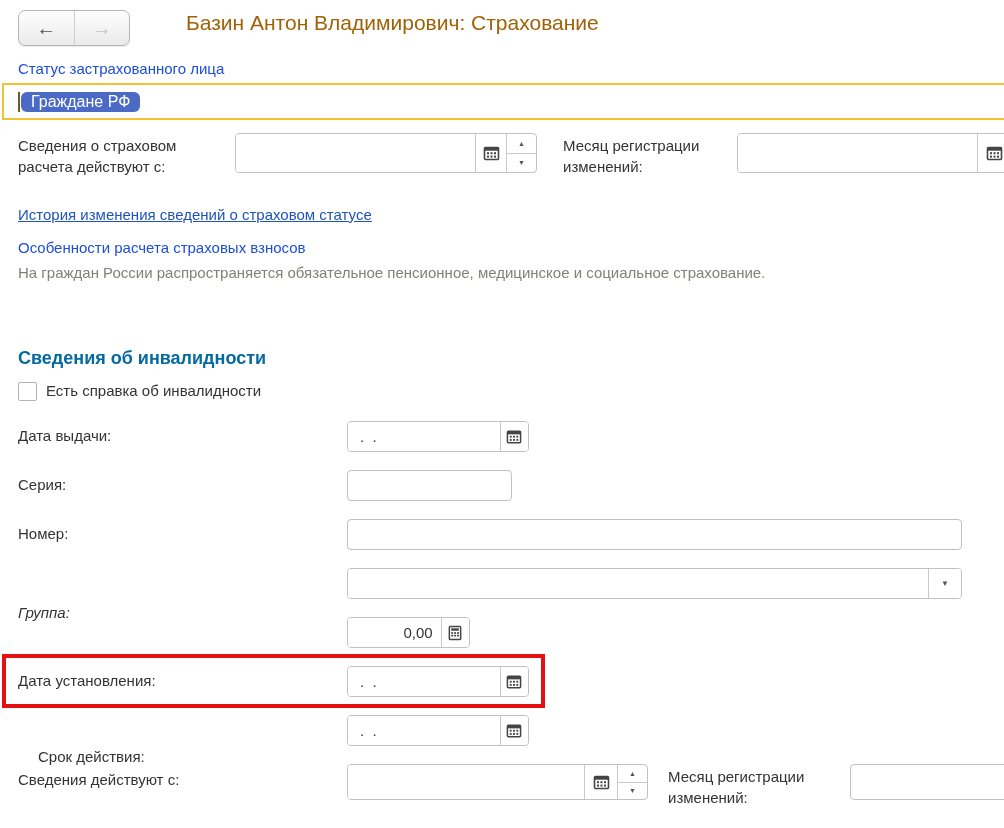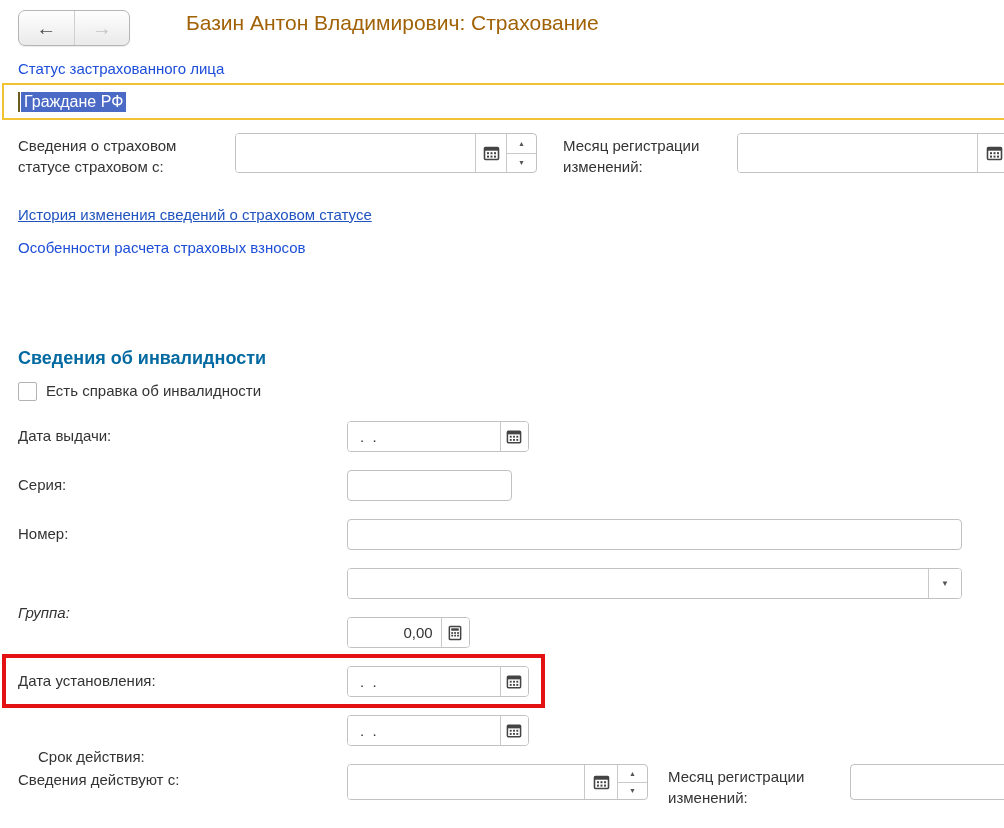--- a/index.html
+++ b/index.html
@@ -16,21 +16,21 @@
   .nav-btn.fwd{color:#c3c3c3;border-left:1px solid #cfcfcf;}
 
   .page-title{position:absolute;left:186px;top:11px;font-size:21px;color:#a16207;white-space:nowrap;}
 
   
   .green-label{color:#1d4ed8;font-size:15px;}
   .status-label{position:absolute;left:18px;top:60px;}
   .status-field{position:absolute;left:2px;top:83px;width:1010px;height:37px;
     border:2px solid #f1c232;background:#fff;display:flex;align-items:center;padding-left:14px;box-sizing:border-box;}
   .caret{width:2px;height:20px;background:#6b5c22;margin-right:1px;}
-  .sel-text{background:#4b6ac6;color:#fff;font-size:16px;padding:1px 3px;white-space:nowrap;}
+  .sel-text{background:#4b6ac6;color:#fff;font-size:16px;padding:1px 10px;white-space:nowrap;border-radius:6px;}
 
   
   .lbl{font-size:15px;color:#333;position:absolute;white-space:nowrap;}
   .lbl2{font-size:15px;color:#333;position:absolute;line-height:21px;white-space:normal;}
   .fgroup{position:absolute;display:flex;align-items:stretch;border:1px solid #c1c1c2;
     border-radius:4px;background:#fff;overflow:hidden;box-sizing:border-box;}
   .fg-input{border:none;outline:none;padding:0 8px;font-family:"Liberation Sans",sans-serif;
     font-size:15px;color:#333;min-width:0;background:#fff;}
   .fg-btn{border-left:1px solid #c9c9c9;background:#fff;display:flex;align-items:center;
     justify-content:center;cursor:pointer;}
@@ -75,21 +75,21 @@
     </div>
   </div>
   <div class="page-title">Базин Антон Владимирович: Страхование</div>
 
   <div class="green-label status-label">Статус застрахованного лица</div>
   <div class="status-field">
     <span class="caret"></span>
     <span class="sel-text">Граждане РФ</span>
   </div>
 
-  <div class="lbl2" style="left:18px;top:135px;width:185px;">Сведения о страховом статусе страховом с:</div>
+  <div class="lbl2" style="left:18px;top:135px;width:185px;">Сведения о страховом расчета действуют с:</div>
   <div class="fgroup" style="left:235px;top:133px;width:302px;height:40px;">
     <input class="fg-input" style="width: 240px;" value="">
     <div class="fg-btn" style="width:32px;">
       <svg class="icon" width="17" height="17" viewBox="0 0 17 17">
         <rect x="1.5" y="2.5" width="14" height="12" rx="1" fill="none" stroke="#444" stroke-width="1.6"></rect>
         <rect x="1.5" y="2.5" width="14" height="3.2" fill="#444"></rect>
         <g fill="#444">
           <rect x="4" y="7.2" width="2" height="2"></rect>
             <rect x="7.5" y="7.2" width="2" height="2"></rect>
             <rect x="11" y="7.2" width="2" height="2"></rect>
@@ -123,20 +123,21 @@
           <rect x="4" y="10.6" width="2" height="2"></rect>
             <rect x="7.5" y="10.6" width="2" height="2"></rect>
             <rect x="11" y="10.6" width="2" height="2"></rect>
         </g>
       </svg>
     </div>
   </div>
 
   <div class="link">История изменения сведений о страховом статусе</div>
   <div class="green-label note-title">Особенности расчета страховых взносов</div>
+  <div class="note-body">На граждан России распространяется обязательное пенсионное, медицинское и социальное страхование.</div>
 
   <div class="section-title">Сведения об инвалидности</div>
   <div class="checkbox"></div>
   <div class="checkbox-label">Есть справка об инвалидности</div>
 
   <div class="lbl" style="left:18px;top:427px;">Дата выдачи:</div>
   <div class="fgroup" style="left:347px;top:421px;width:182px;height:31px;">
     <input class="fg-input" style="width: 150px; padding-left: 12px;" value=".  .">
     <div class="fg-btn" style="width:31px;">
       <svg class="icon" width="16" height="16" viewBox="0 0 17 17">

